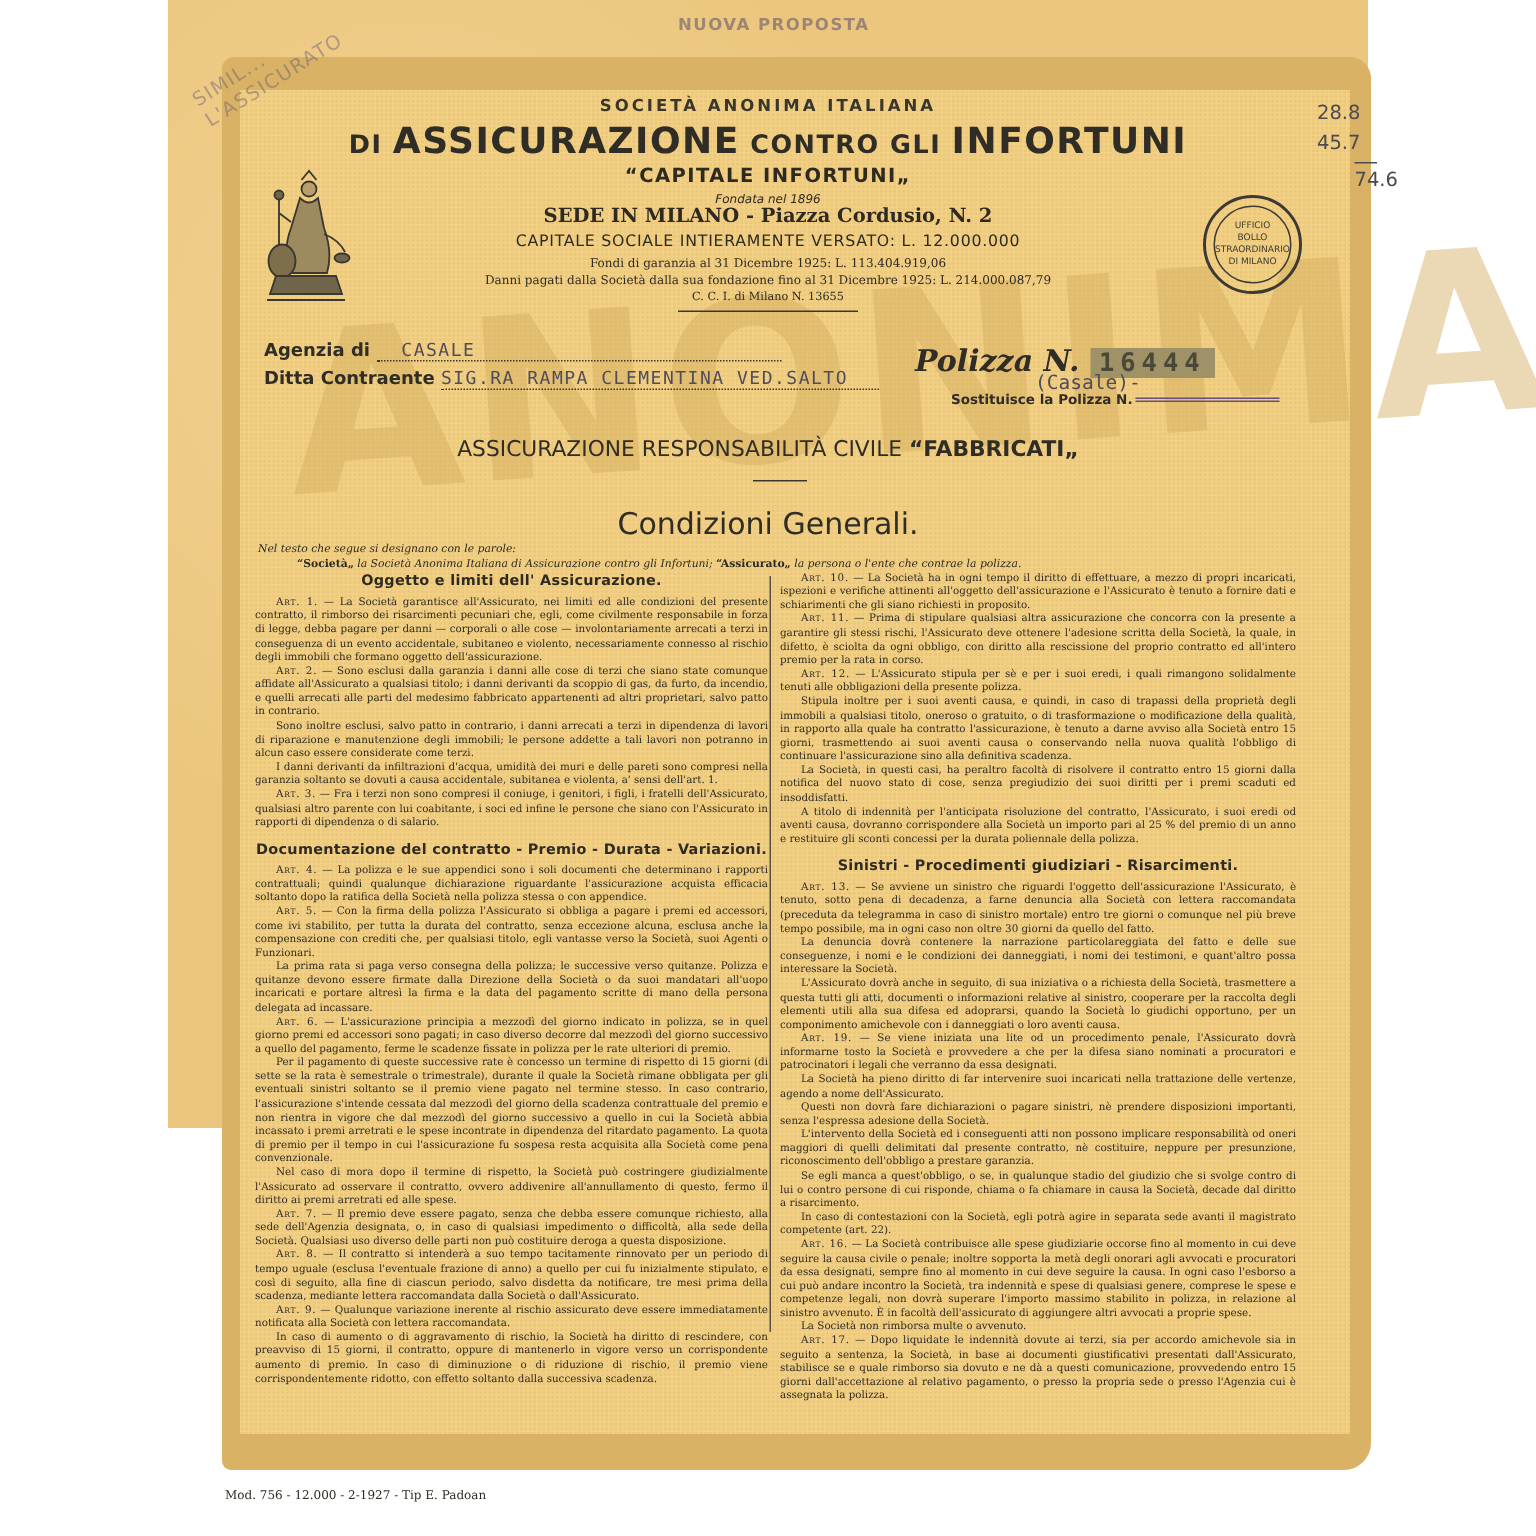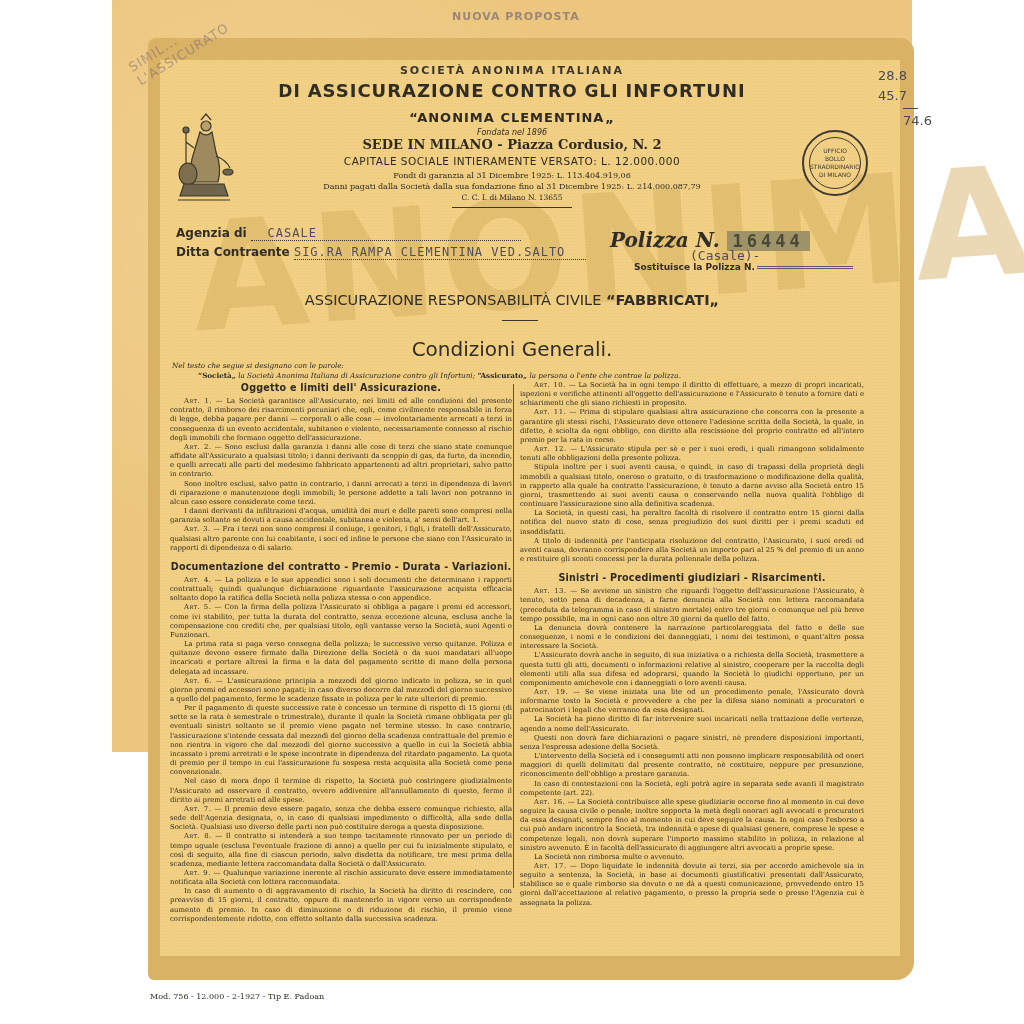--- a/index.html
+++ b/index.html
@@ -41,21 +41,21 @@
   }
   .handnote {
     position: absolute; left: 766px; top: 66px; font-family: "DejaVu Sans", sans-serif;
     font-size: 13px; color: #4b4a52; line-height: 20px; width: 40px;
   }
   .handnote .sum { border-top: 1px solid #4b4a52; margin-top: 2px; padding-top: 2px; margin-left: 25px; }
 
   .hdr { position: absolute; left: 0; width: 800px; text-align: center; white-space: nowrap; }
   .h-soc { top: 64px; font-family: "DejaVu Sans", sans-serif; font-size: 11px; letter-spacing: 2px; font-weight: bold; color: #3a362c; }
   .h-main { top: 80px; font-family: "DejaVu Sans", sans-serif; font-weight: bold; color: #2f2d25; }
-  .h-main .big { font-size: 18px; letter-spacing: 1px; }
+  .h-main .big { font-size: 24px; letter-spacing: 1px; }
   .h-main .small { font-size: 17px; letter-spacing: 1px; }
   .h-quote { top: 110px; font-family: "DejaVu Sans", sans-serif; font-size: 13px; font-weight: bold; letter-spacing: 1px; }
   .h-founded { top: 128px; font-family: "DejaVu Sans", sans-serif; font-size: 8px; font-style: italic; }
   .h-seat { top: 137px; font-family: "DejaVu Serif", serif; font-size: 13px; font-weight: bold; }
   .h-capital { top: 155px; font-family: "DejaVu Sans", sans-serif; font-size: 10.5px; letter-spacing: 0.5px; }
   .h-fondi { top: 171px; font-family: "DejaVu Serif", serif; font-size: 8px; }
   .h-danni { top: 182px; font-family: "DejaVu Serif", serif; font-size: 8px; }
   .h-cci { top: 193px; font-family: "DejaVu Serif", serif; font-size: 7.5px; }
   .h-rule { top: 207px; left: 340px; width: 120px; height: 1px; background: #3a362c; }
 
@@ -122,21 +122,21 @@
   <div class="handnote">
     <div>28.8</div>
     <div>45.7</div>
     <div class="sum">74.6</div>
   </div>
 
   <div class="hdr h-soc">SOCIETÀ ANONIMA ITALIANA</div>
   <div class="hdr h-main">
     <span class="small">DI </span><span class="big">ASSICURAZIONE</span><span class="small"> CONTRO GLI </span><span class="big">INFORTUNI</span>
   </div>
-  <div class="hdr h-quote">“ANONIMA CLEMENTINA„</div>
+  <div class="hdr h-quote">“CAPITALE INFORTUNI„</div>
   <div class="hdr h-founded">Fondata nel 1896</div>
   <div class="hdr h-seat">SEDE IN MILANO - Piazza Cordusio, N. 2</div>
   <div class="hdr h-capital">CAPITALE SOCIALE INTIERAMENTE VERSATO: L. 12.000.000</div>
   <div class="hdr h-fondi">Fondi di garanzia al 31 Dicembre 1925: L. 113.404.919,06</div>
   <div class="hdr h-danni">Danni pagati dalla Società dalla sua fondazione fino al 31 Dicembre 1925: L. 214.000.087,79</div>
   <div class="hdr h-cci">C. C. I. di Milano N. 13655</div>
   <div class="hdr h-rule"></div>
 
   <svg class="figure" viewBox="0 0 64 98">
     <g fill="none" stroke="#39372f" stroke-width="1.2">
@@ -221,20 +221,21 @@
     <p><span class="art"></span><span>A titolo di indennità per l'anticipata risoluzione del contratto, l'Assicurato, i suoi eredi od aventi causa, dovranno corrispondere alla Società un importo pari al 25 % del premio di un anno e restituire gli sconti concessi per la durata poliennale della polizza.</span></p>
     <div class="gap"></div>
     <div class="sec-title">Sinistri - Procedimenti giudiziari - Risarcimenti.</div>
     <p><span class="art">Art. 13.</span><span> — Se avviene un sinistro che riguardi l'oggetto dell'assicurazione l'Assicurato, è tenuto, sotto pena di decadenza, a farne denuncia alla Società con lettera raccomandata (preceduta da telegramma in caso di sinistro mortale) entro tre giorni o comunque nel più breve tempo possibile, ma in ogni caso non oltre 30 giorni da quello del fatto.</span></p>
     <p><span class="art"></span><span>La denuncia dovrà contenere la narrazione particolareggiata del fatto e delle sue conseguenze, i nomi e le condizioni dei danneggiati, i nomi dei testimoni, e quant'altro possa interessare la Società.</span></p>
     <p><span class="art"></span><span>L'Assicurato dovrà anche in seguito, di sua iniziativa o a richiesta della Società, trasmettere a questa tutti gli atti, documenti o informazioni relative al sinistro, cooperare per la raccolta degli elementi utili alla sua difesa ed adoprarsi, quando la Società lo giudichi opportuno, per un componimento amichevole con i danneggiati o loro aventi causa.</span></p>
     <p><span class="art">Art. 19.</span><span> — Se viene iniziata una lite od un procedimento penale, l'Assicurato dovrà informarne tosto la Società e provvedere a che per la difesa siano nominati a procuratori e patrocinatori i legali che verranno da essa designati.</span></p>
     <p><span class="art"></span><span>La Società ha pieno diritto di far intervenire suoi incaricati nella trattazione delle vertenze, agendo a nome dell'Assicurato.</span></p>
     <p><span class="art"></span><span>Questi non dovrà fare dichiarazioni o pagare sinistri, nè prendere disposizioni importanti, senza l'espressa adesione della Società.</span></p>
     <p><span class="art"></span><span>L'intervento della Società ed i conseguenti atti non possono implicare responsabilità od oneri maggiori di quelli delimitati dal presente contratto, nè costituire, neppure per presunzione, riconoscimento dell'obbligo a prestare garanzia.</span></p>
+    <p><span class="art"></span><span>Se egli manca a quest'obbligo, o se, in qualunque stadio del giudizio che si svolge contro di lui o contro persone di cui risponde, chiama o fa chiamare in causa la Società, decade dal diritto a risarcimento.</span></p>
     <p><span class="art"></span><span>In caso di contestazioni con la Società, egli potrà agire in separata sede avanti il magistrato competente (art. 22).</span></p>
     <p><span class="art">Art. 16.</span><span> — La Società contribuisce alle spese giudiziarie occorse fino al momento in cui deve seguire la causa civile o penale; inoltre sopporta la metà degli onorari agli avvocati e procuratori da essa designati, sempre fino al momento in cui deve seguire la causa. In ogni caso l'esborso a cui può andare incontro la Società, tra indennità e spese di qualsiasi genere, comprese le spese e competenze legali, non dovrà superare l'importo massimo stabilito in polizza, in relazione al sinistro avvenuto. È in facoltà dell'assicurato di aggiungere altri avvocati a proprie spese.</span></p>
     <p><span class="art"></span><span>La Società non rimborsa multe o avvenuto.</span></p>
     <p><span class="art">Art. 17.</span><span> — Dopo liquidate le indennità dovute ai terzi, sia per accordo amichevole sia in seguito a sentenza, la Società, in base ai documenti giustificativi presentati dall'Assicurato, stabilisce se e quale rimborso sia dovuto e ne dà a questi comunicazione, provvedendo entro 15 giorni dall'accettazione al relativo pagamento, o presso la propria sede o presso l'Agenzia cui è assegnata la polizza.</span></p>
   </div>
 
   <div class="footer">Mod. 756 - 12.000 - 2-1927 - Tip E. Padoan</div>
 </div>
 
 </body></html>

